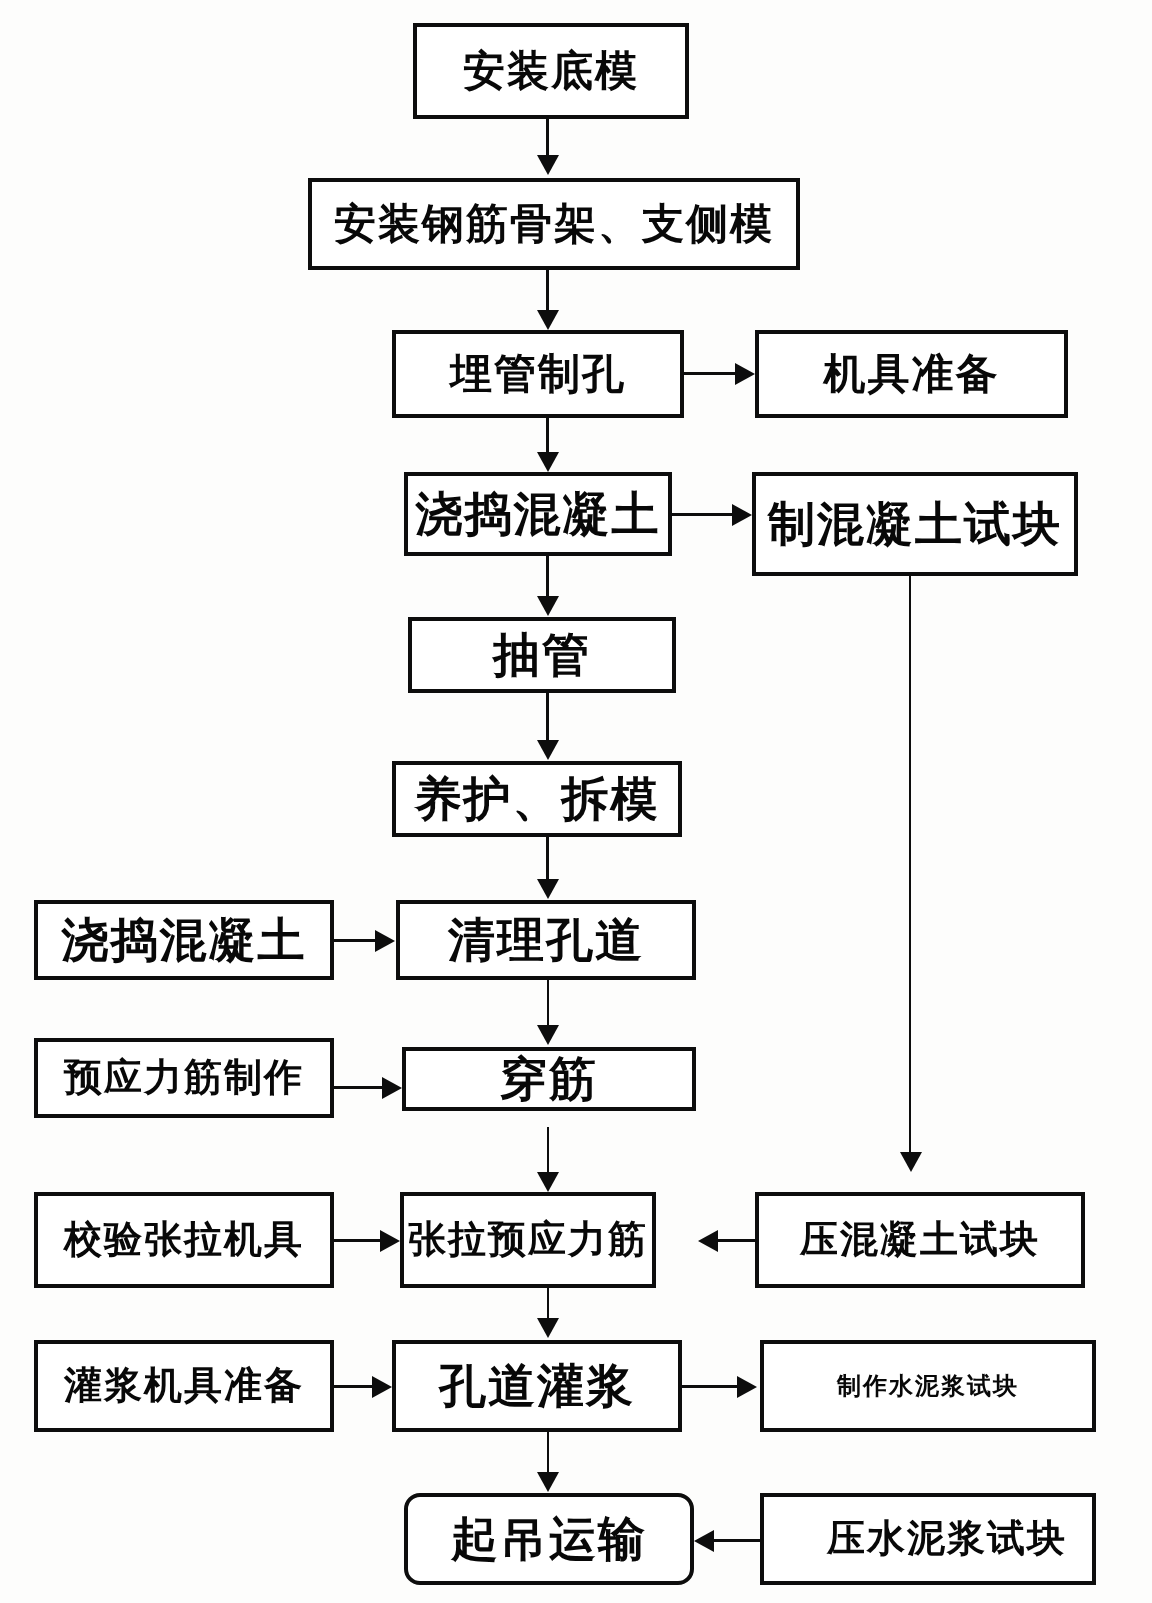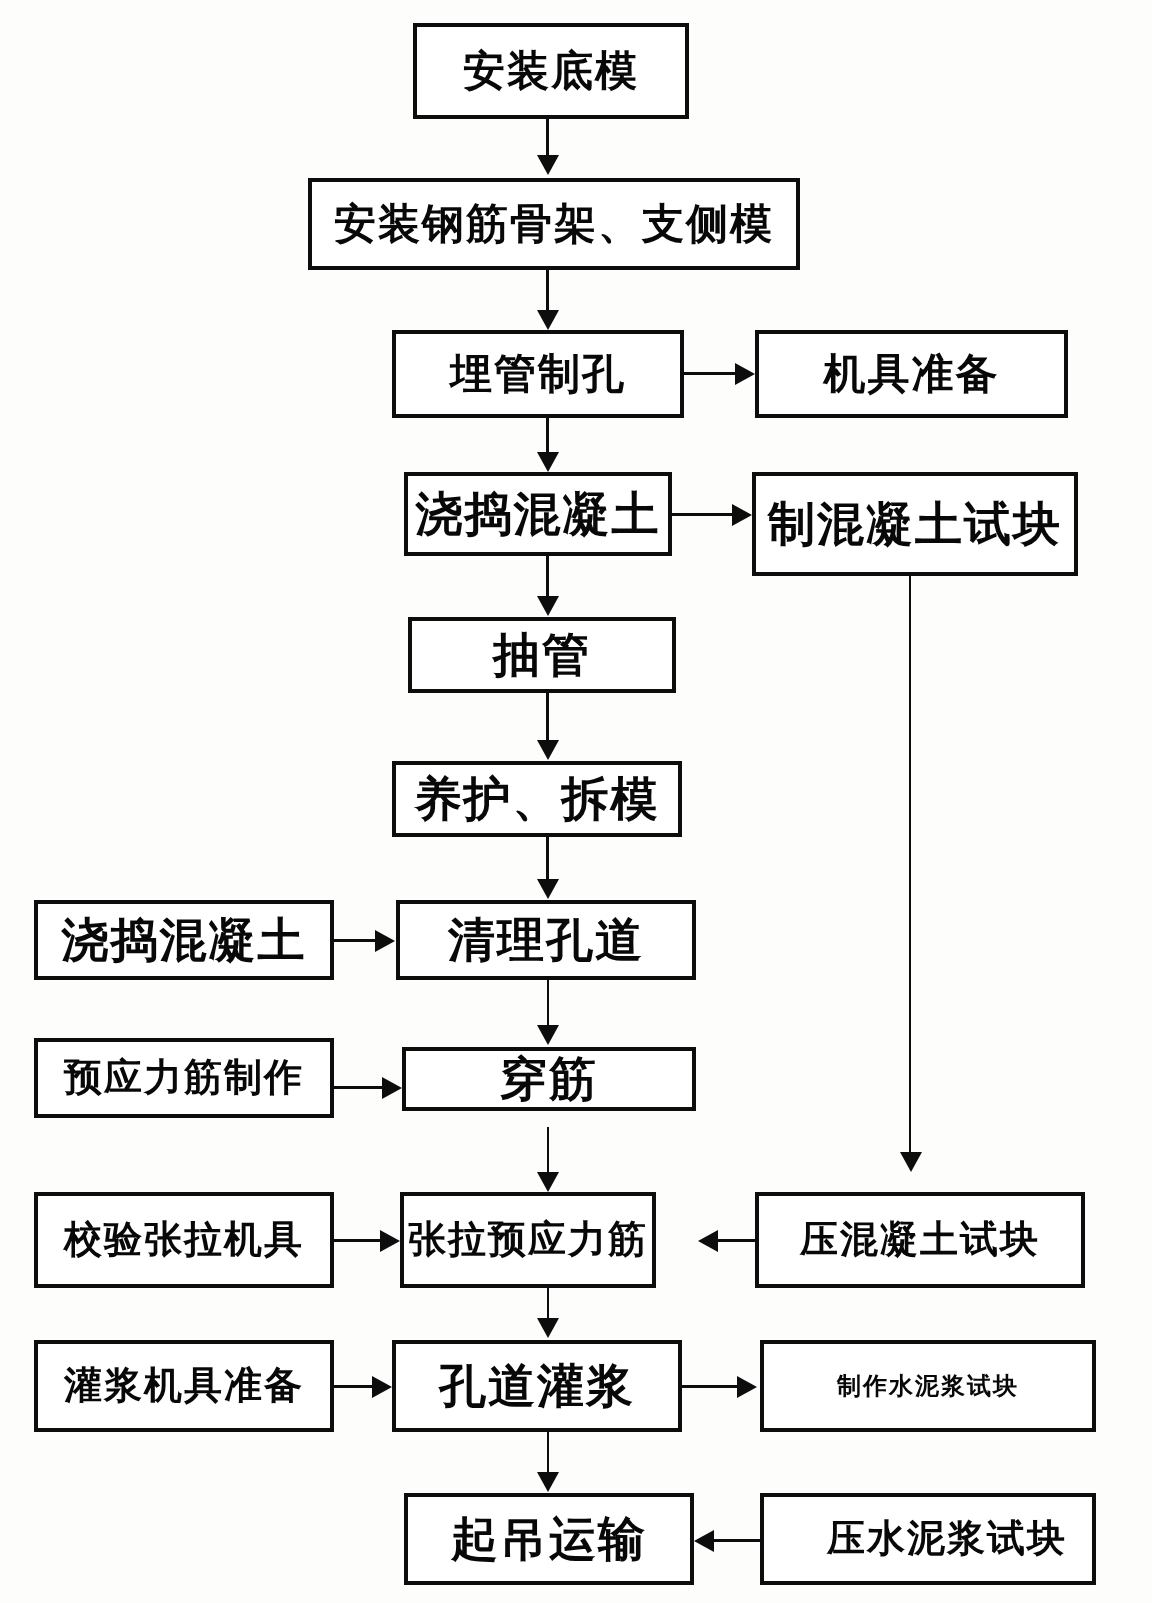--- a/index.html
+++ b/index.html
@@ -200,21 +200,21 @@
   </div>
 
   <div class="node t40" style="left:392px; top:1340px; width:290px; height:92px;">
     <span>孔道灌浆</span>
   </div>
 
   <div class="node t36" style="left:760px; top:1340px; width:336px; height:92px;">
     <span>制作水泥浆试块</span>
   </div>
 
-  <div class="node t40" style="left:404px; top:1493px; width:290px; height:92px;">
+  <div class="node t40" style="left:404px; top:1493px; width:290px; height:92px;border-radius:16px;">
     <span>起吊运输</span>
   </div>
 
   <div class="node t38" style="left:760px; top:1493px; width:336px; height:92px;padding-left:38px;">
     <span>压水泥浆试块</span>
   </div>
 
 </div>
 
 </body></html>

